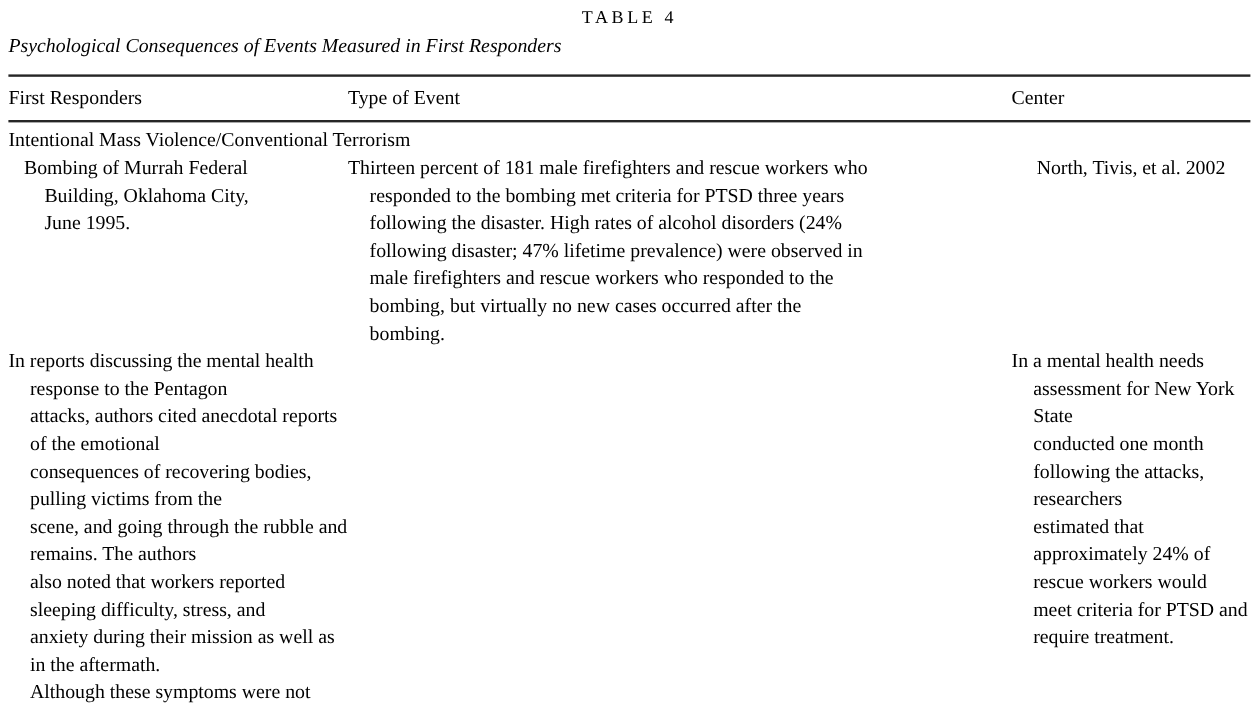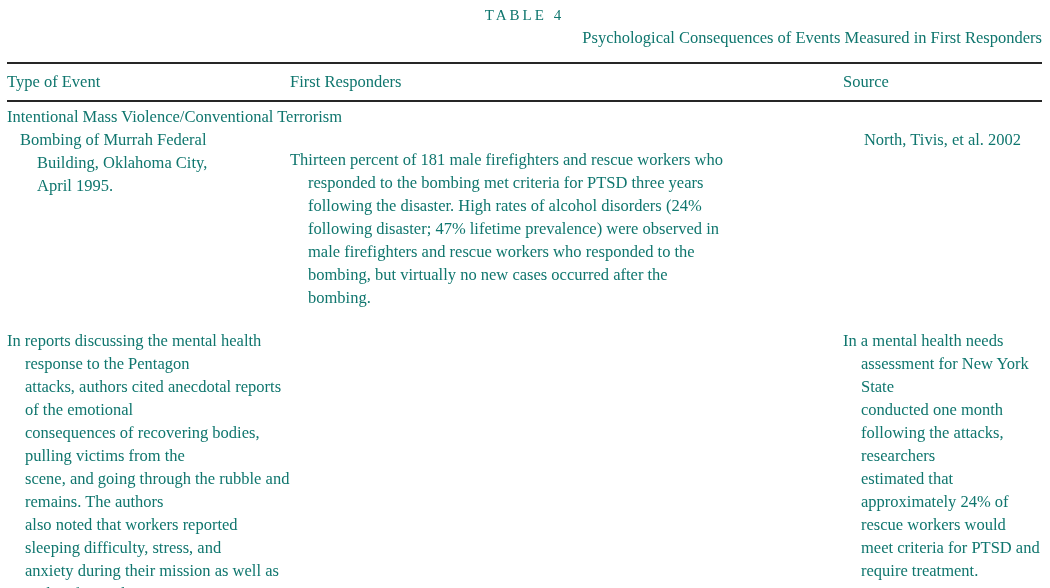--- a/index.html
+++ b/index.html
@@ -8,36 +8,37 @@
     background: #ffffff;
   }
   .page {
     position: relative;
     width: 1050px;
     height: 588px;
     box-sizing: border-box;
     padding: 0 8px 0 7px;
     overflow: hidden;
     background: #ffffff;
-    color: #0f766e;
+    color: #000000;
     font-family: "Liberation Serif", "DejaVu Serif", serif;
     font-size: 16.5px;
   }
   .tbl-label {
     margin-top: 6px;
     text-align: center;
     font-size: 15px;
     line-height: 18px;
     letter-spacing: 3px;
   }
   .tbl-title {
     margin-top: 4px;
-    text-align: right;
+    text-align: left;
     font-size: 16.5px;
     line-height: 20px;
+    font-style: italic;
   }
   .rule {
     border-top: 2px solid #262626;
   }
   .rule-top { margin-top: 14px; }
   .grid {
     display: grid;
     grid-template-columns: 283px 553px 1fr;
   }
   .head {
@@ -56,52 +57,51 @@
   .cell {
     white-space: pre-line;
   }
   .ev {
     padding-left: 30px;
     text-indent: -17px;
   }
   .resp {
     padding-left: 18px;
     text-indent: -18px;
-    margin-top: 20px;
   }
   .src {
     padding-left: 17px;
     text-indent: -17px;
     text-align: center;
   }
 </style>
 </head>
 <body>
 
 <div class="page">
 
   <div class="tbl-label">TABLE 4</div>
   <div class="tbl-title">Psychological Consequences of Events Measured in First Responders</div>
 
   <div class="rule rule-top"></div>
 
   <div class="grid head">
+    <div class="hcell">First Responders</div>
     <div class="hcell">Type of Event</div>
-    <div class="hcell">First Responders</div>
-    <div class="hcell">Source</div>
+    <div class="hcell">Center</div>
   </div>
 
   <div class="rule rule-mid"></div>
 
   <div class="grid body">
     <div class="section">Intentional Mass Violence/Conventional Terrorism</div>
 
     <div class="cell ev">Bombing of Murrah Federal
 Building, Oklahoma City,
-April 1995.</div>
+June 1995.</div>
     <div class="cell resp">Thirteen percent of 181 male firefighters and rescue workers who
 responded to the bombing met criteria for PTSD three years
 following the disaster. High rates of alcohol disorders (24%
 following disaster; 47% lifetime prevalence) were observed in
 male firefighters and rescue workers who responded to the
 bombing, but virtually no new cases occurred after the
 bombing.</div>
     <div class="cell src">North, Tivis, et al. 2002</div>
 
     <div class="cell resp">In reports discussing the mental health response to the Pentagon

